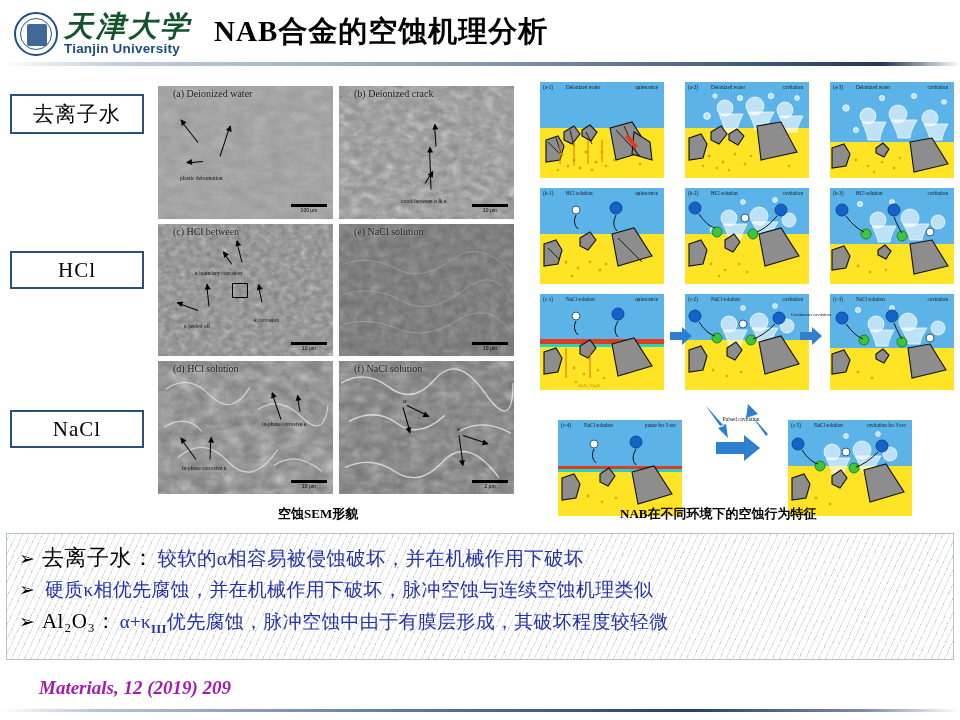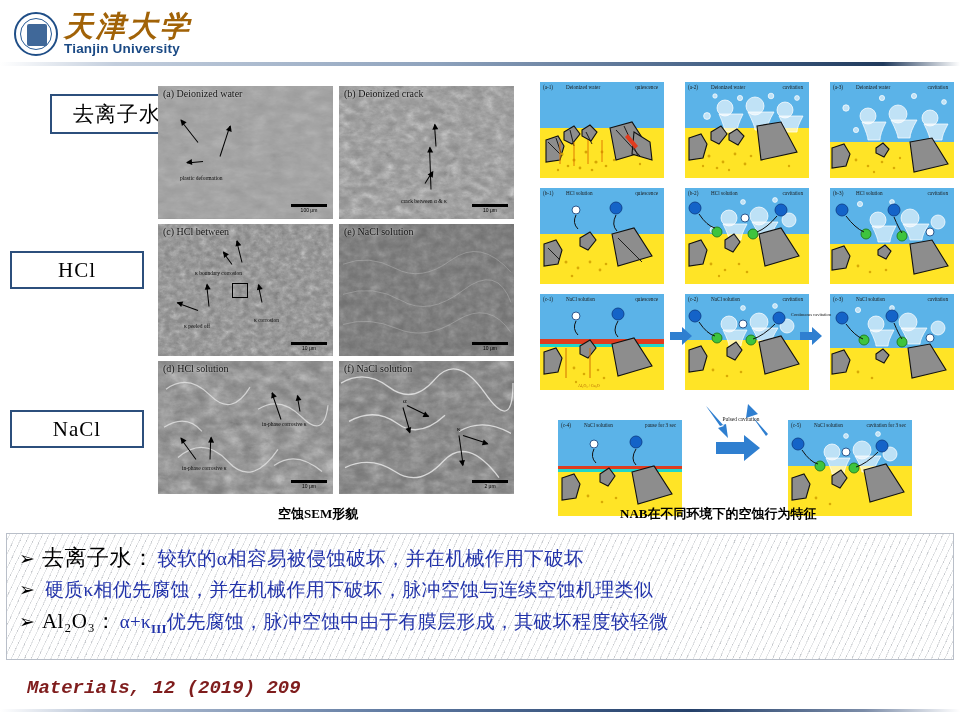--- a/index.html
+++ b/index.html
@@ -62,21 +62,21 @@
   .logo-text {
     margin-left: 6px;
     display: flex;
     flex-direction: column;
     justify-content: center;
   }
   .logo-cn {
     font-family: "Liberation Serif", serif;
     font-size: 29px;
     font-weight: bold;
-    color: #a16207;
+    color: #14532d;
     letter-spacing: 3px;
     line-height: 1.05;
     font-style: italic;
   }
   .logo-en {
     font-family: "Liberation Sans", sans-serif;
     font-size: 13.5px;
     font-weight: bold;
     color: #1b4a85;
     letter-spacing: .2px;
@@ -108,21 +108,21 @@
     background: #ffffff;
     box-sizing: border-box;
     display: flex;
     align-items: center;
     justify-content: center;
     font-family: "Liberation Serif", serif;
     font-size: 21px;
     color: #000;
     letter-spacing: 1px;
   }
-  #cond-0 { left: 10px; top: 94px;  width: 134px; height: 40px; margin-left: 40px; }
+  #cond-0 { left: 10px; top: 94px;  width: 134px; height: 40px; }
   #cond-1 { left: 10px; top: 251px; width: 134px; height: 38px; }
   #cond-2 { left: 10px; top: 410px; width: 134px; height: 38px; }
 
   
   .sem-grid {
     position: absolute;
     left: 158px; top: 86px;
     width: 356px; height: 408px;
     display: grid;
     grid-template-columns: 1fr 1fr;
@@ -134,21 +134,21 @@
     position: relative;
     overflow: hidden;
     background: #8c8c8c;
   }
   .sem-tex {
     position: absolute;
     left: 0; top: 0; width: 100%; height: 100%;
   }
   .sem-cap {
     position: absolute;
-    left: 5px; top: 2px;
+    left: 15px; top: 2px;
     font-family: "Liberation Serif", serif;
     font-size: 10px;
     color: #111;
     text-shadow: 0 0 2px rgba(255,255,255,.7);
     white-space: nowrap;
   }
   .sem-note {
     position: absolute;
     font-family: "Liberation Serif", serif;
     font-size: 5.5px;
@@ -313,26 +313,26 @@
     letter-spacing: .3px;
     margin-left: 3px;
   }
   #brow-0 .bullet-head { font-size: 22px; }
   #brow-0 .bullet-body { font-size: 19.5px; }
   .sub { font-size: .68em; vertical-align: sub; font-weight: bold; }
 
   
   .footer-ref {
     position: absolute;
-    left: 27px; top: 677px;
-    font-family: Liberation Mono, monospace;
+    left: 39px; top: 677px;
+    font-family: Liberation Serif, serif;
     font-style: italic;
     font-weight: bold;
     font-size: 19px;
-    color: #7f1d1d;
+    color: #a21caf;
     white-space: nowrap;
   }
   .footer-rule {
     position: absolute;
     left: 0; top: 709px;
     width: 960px; height: 3px;
     background: linear-gradient(to right, #ffffff 0%, #b8c4d6 10%, #5d78a0 42%, #24406a 72%, #7b8ca8 90%, #ffffff 100%);
   }
 </style>
 </head>
@@ -341,20 +341,21 @@
 <div class="slide">
 
   <div class="header">
     <div class="logo-wrap">
       <div class="logo-seal"></div>
       <div class="logo-text">
         <div class="logo-cn">天津大学</div>
         <div class="logo-en">Tianjin University</div>
       </div>
     </div>
+    <div class="slide-title">NAB合金的空蚀机理分析</div>
     <div class="title-rule"></div>
   </div>
 
   <div class="cond-label" id="cond-0">去离子水</div>
   <div class="cond-label" id="cond-1">HCl</div>
   <div class="cond-label" id="cond-2">NaCl</div>
 
   <div class="sem-grid">
 
     <div class="sem">

